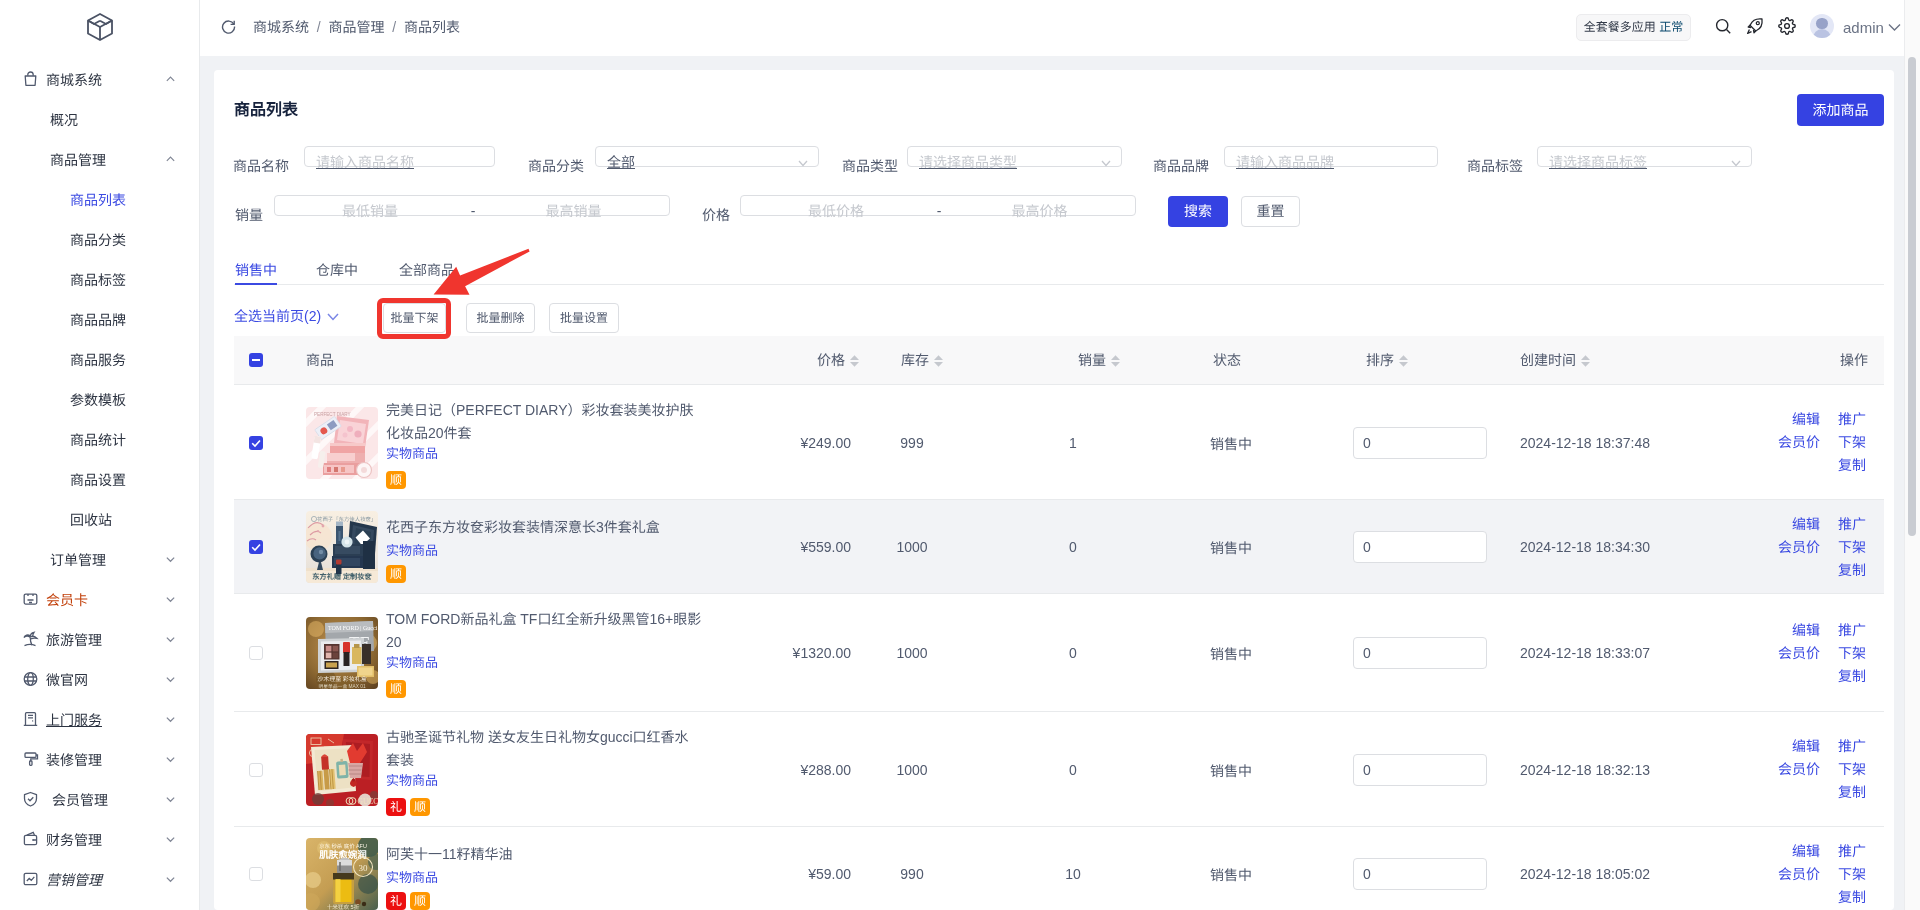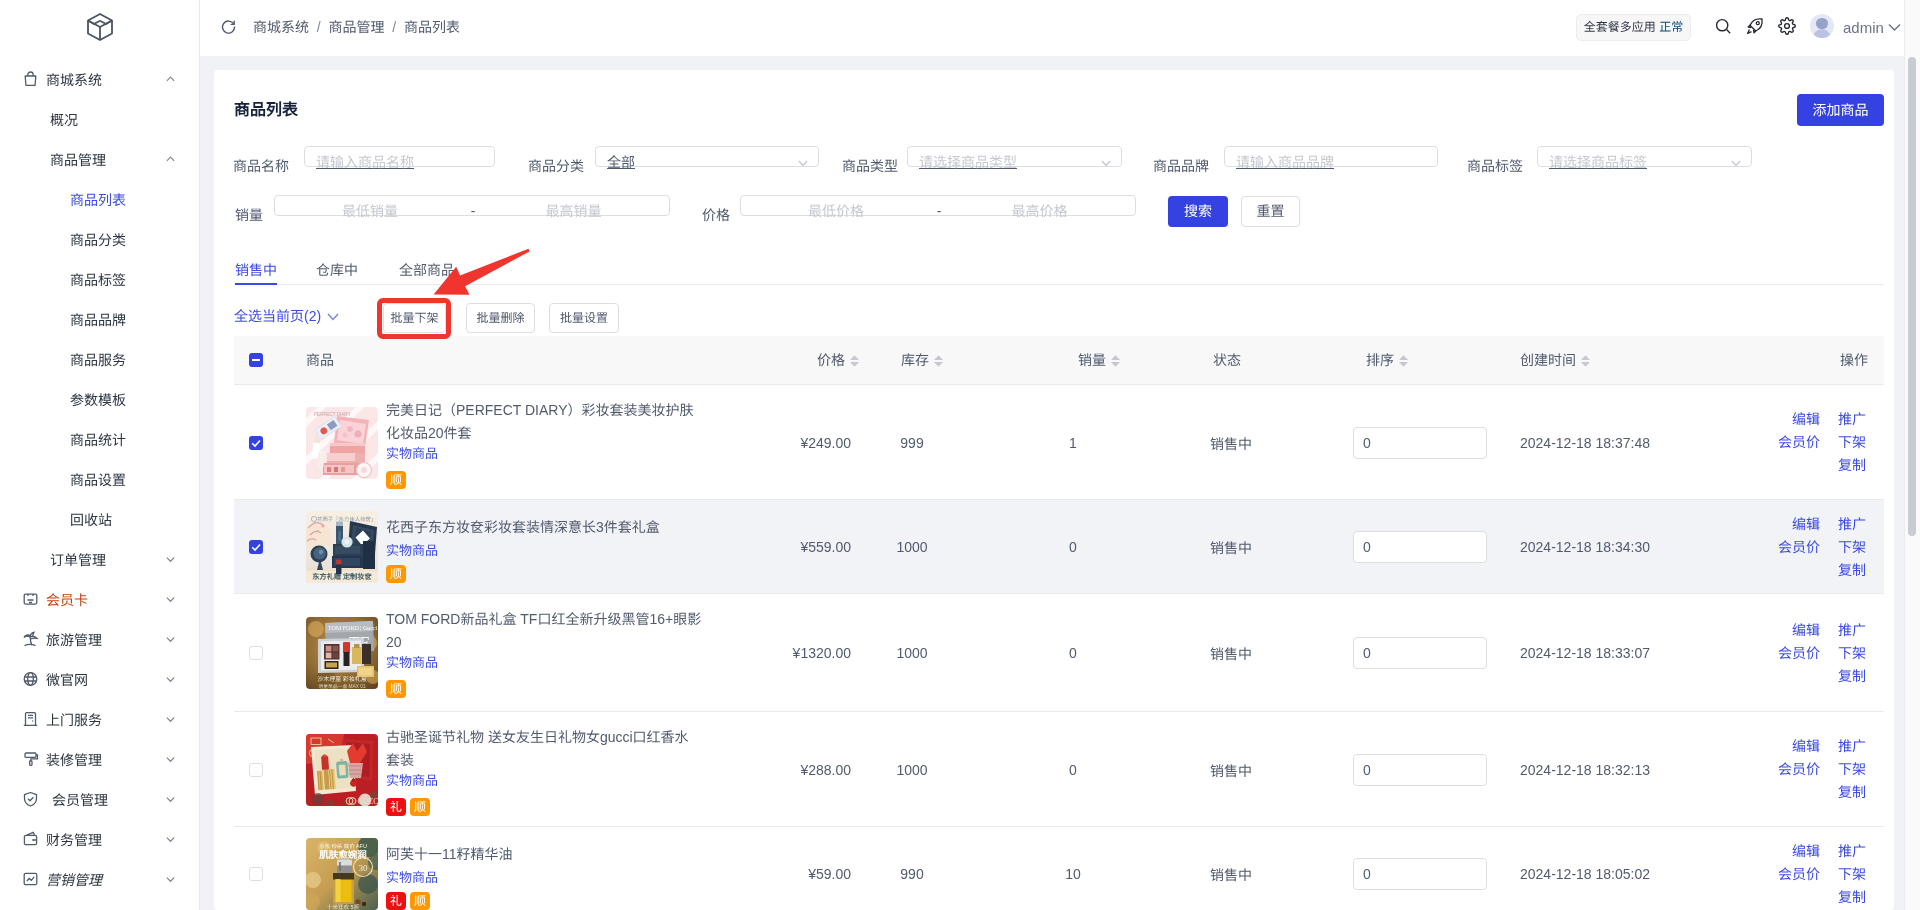--- a/index.html
+++ b/index.html
@@ -123,21 +123,21 @@
           <path d="M2 4.5 L6 8.5 L10 4.5"></path>
         </svg>
       </div>
 <div class="mi" style="top:699px;">
         <svg class="ico" viewBox="0 0 17 17" fill="none" stroke="#515a6e" stroke-width="1.3">
           <path d="M3.5 14.8 V3.2 a1 1 0 0 1 1-1 h8 a1 1 0 0 1 1 1 v11.6"></path>
           <path d="M1.8 14.8 h13.4"></path>
           <path d="M6 4.8 h5 M6 7.4 h5"></path>
           <circle cx="10.6" cy="10.4" r="0.7" fill="#515a6e" stroke="none"></circle>
         </svg>
-        <div class="txt" style="left:46px;color:#2d3442;">上门服务</div>
+        <div class="txt" style="left:46px;color:#2d3442;text-decoration:underline;">上门服务</div>
         <svg class="arr" viewBox="0 0 12 12" fill="none" stroke="#808695" stroke-width="1.3">
           <path d="M2 4.5 L6 8.5 L10 4.5"></path>
         </svg>
       </div>
 <div class="mi" style="top:739px;">
         <svg class="ico" viewBox="0 0 17 17" fill="none" stroke="#515a6e" stroke-width="1.3">
           <rect x="3" y="2.5" width="11" height="4.4" rx="1"></rect>
           <path d="M14 4.5 h1.5 v3.8 h-6.7 v2.2"></path>
           <rect x="7.6" y="10.5" width="2.4" height="4.4" rx="0.8"></rect>
         </svg>

